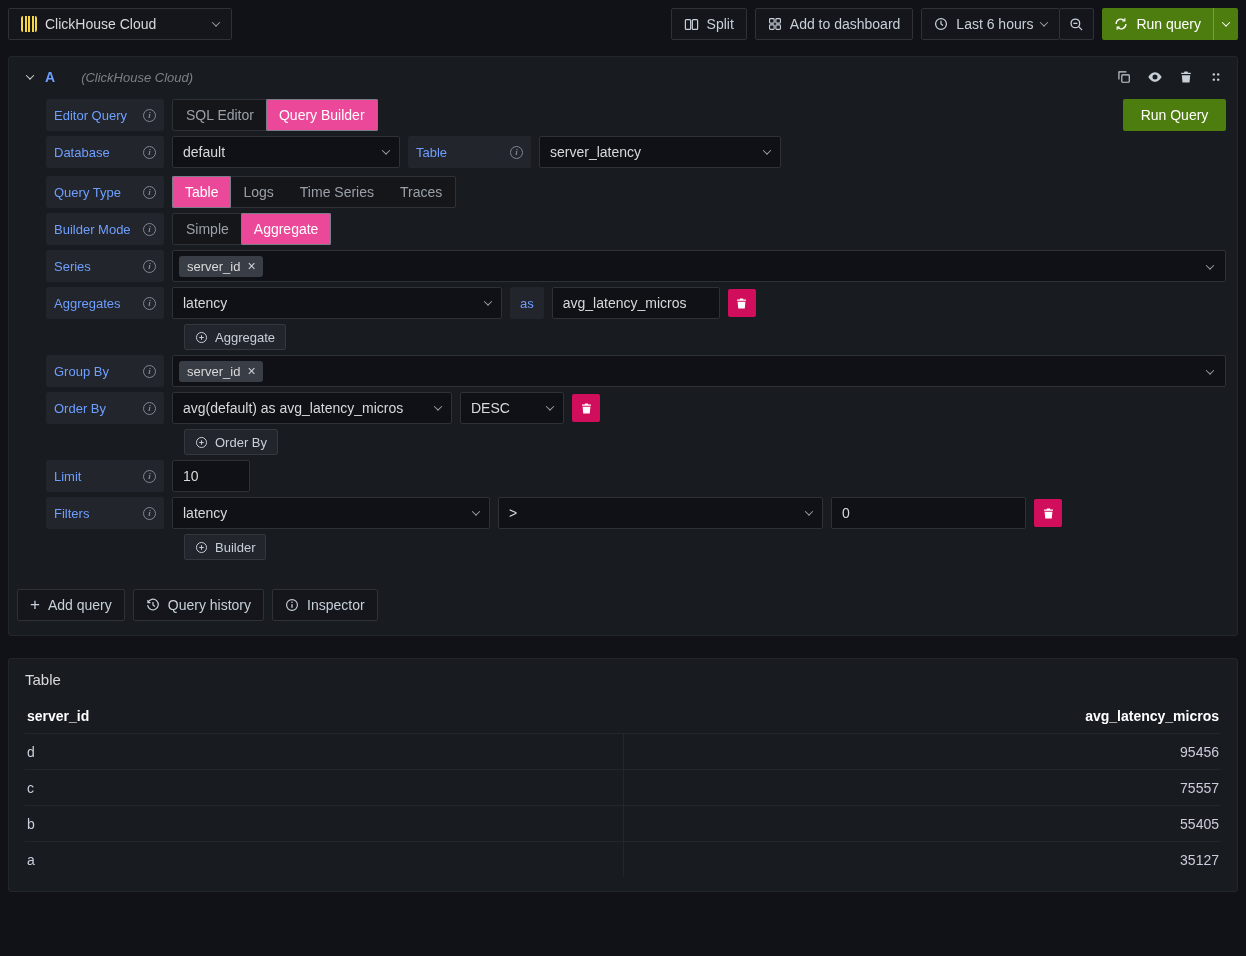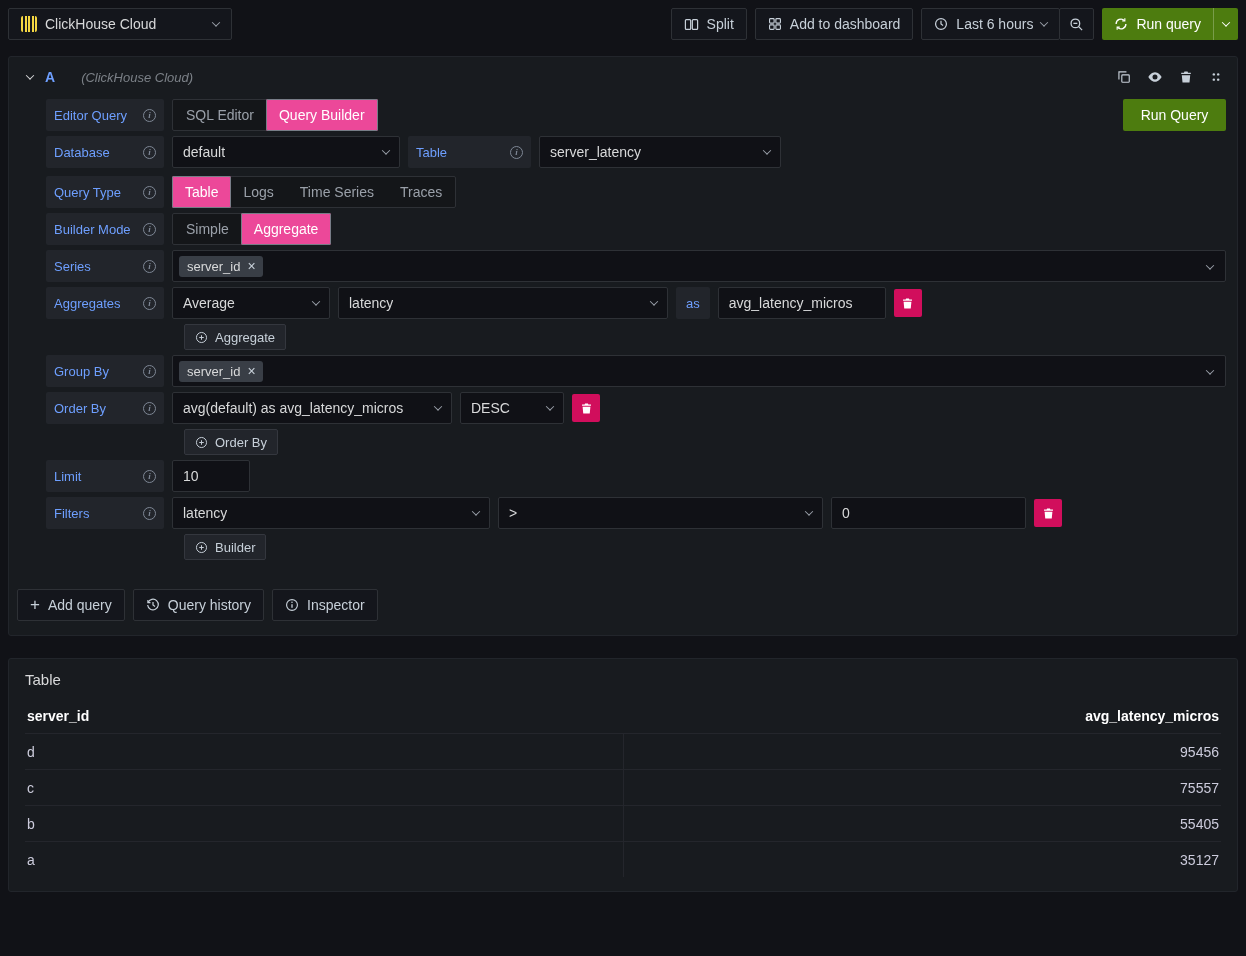--- a/index.html
+++ b/index.html
@@ -251,24 +251,20 @@
         </span>
         <span class="chev"></span>
       </div>
     </div>
 
     <div class="frow">
       <div class="flabel">
         <span>Aggregates</span>
         <span class="ii"></span>
       </div>
-      <div class="select" style="width:158px">
-        <span class="sel-val">Average</span>
-        <span class="chev"></span>
-      </div>
       <div class="select" style="width:330px">
         <span class="sel-val">latency</span>
         <span class="chev"></span>
       </div>
       <div class="as-chip">as</div>
       <input class="tinput" style="width: 168px;" value="avg_latency_micros">
       <button class="btn-danger">
         <svg viewBox="0 0 16 16" width="13" height="13" fill="currentColor">
             <path d="M6.2 1.8h3.6l.5 1.4h3.2v1.5H2.5V3.2h3.2l.5-1.4zM3.2 5.9h9.6l-.8 8.3H4l-.8-8.3z"></path>
           </svg>

